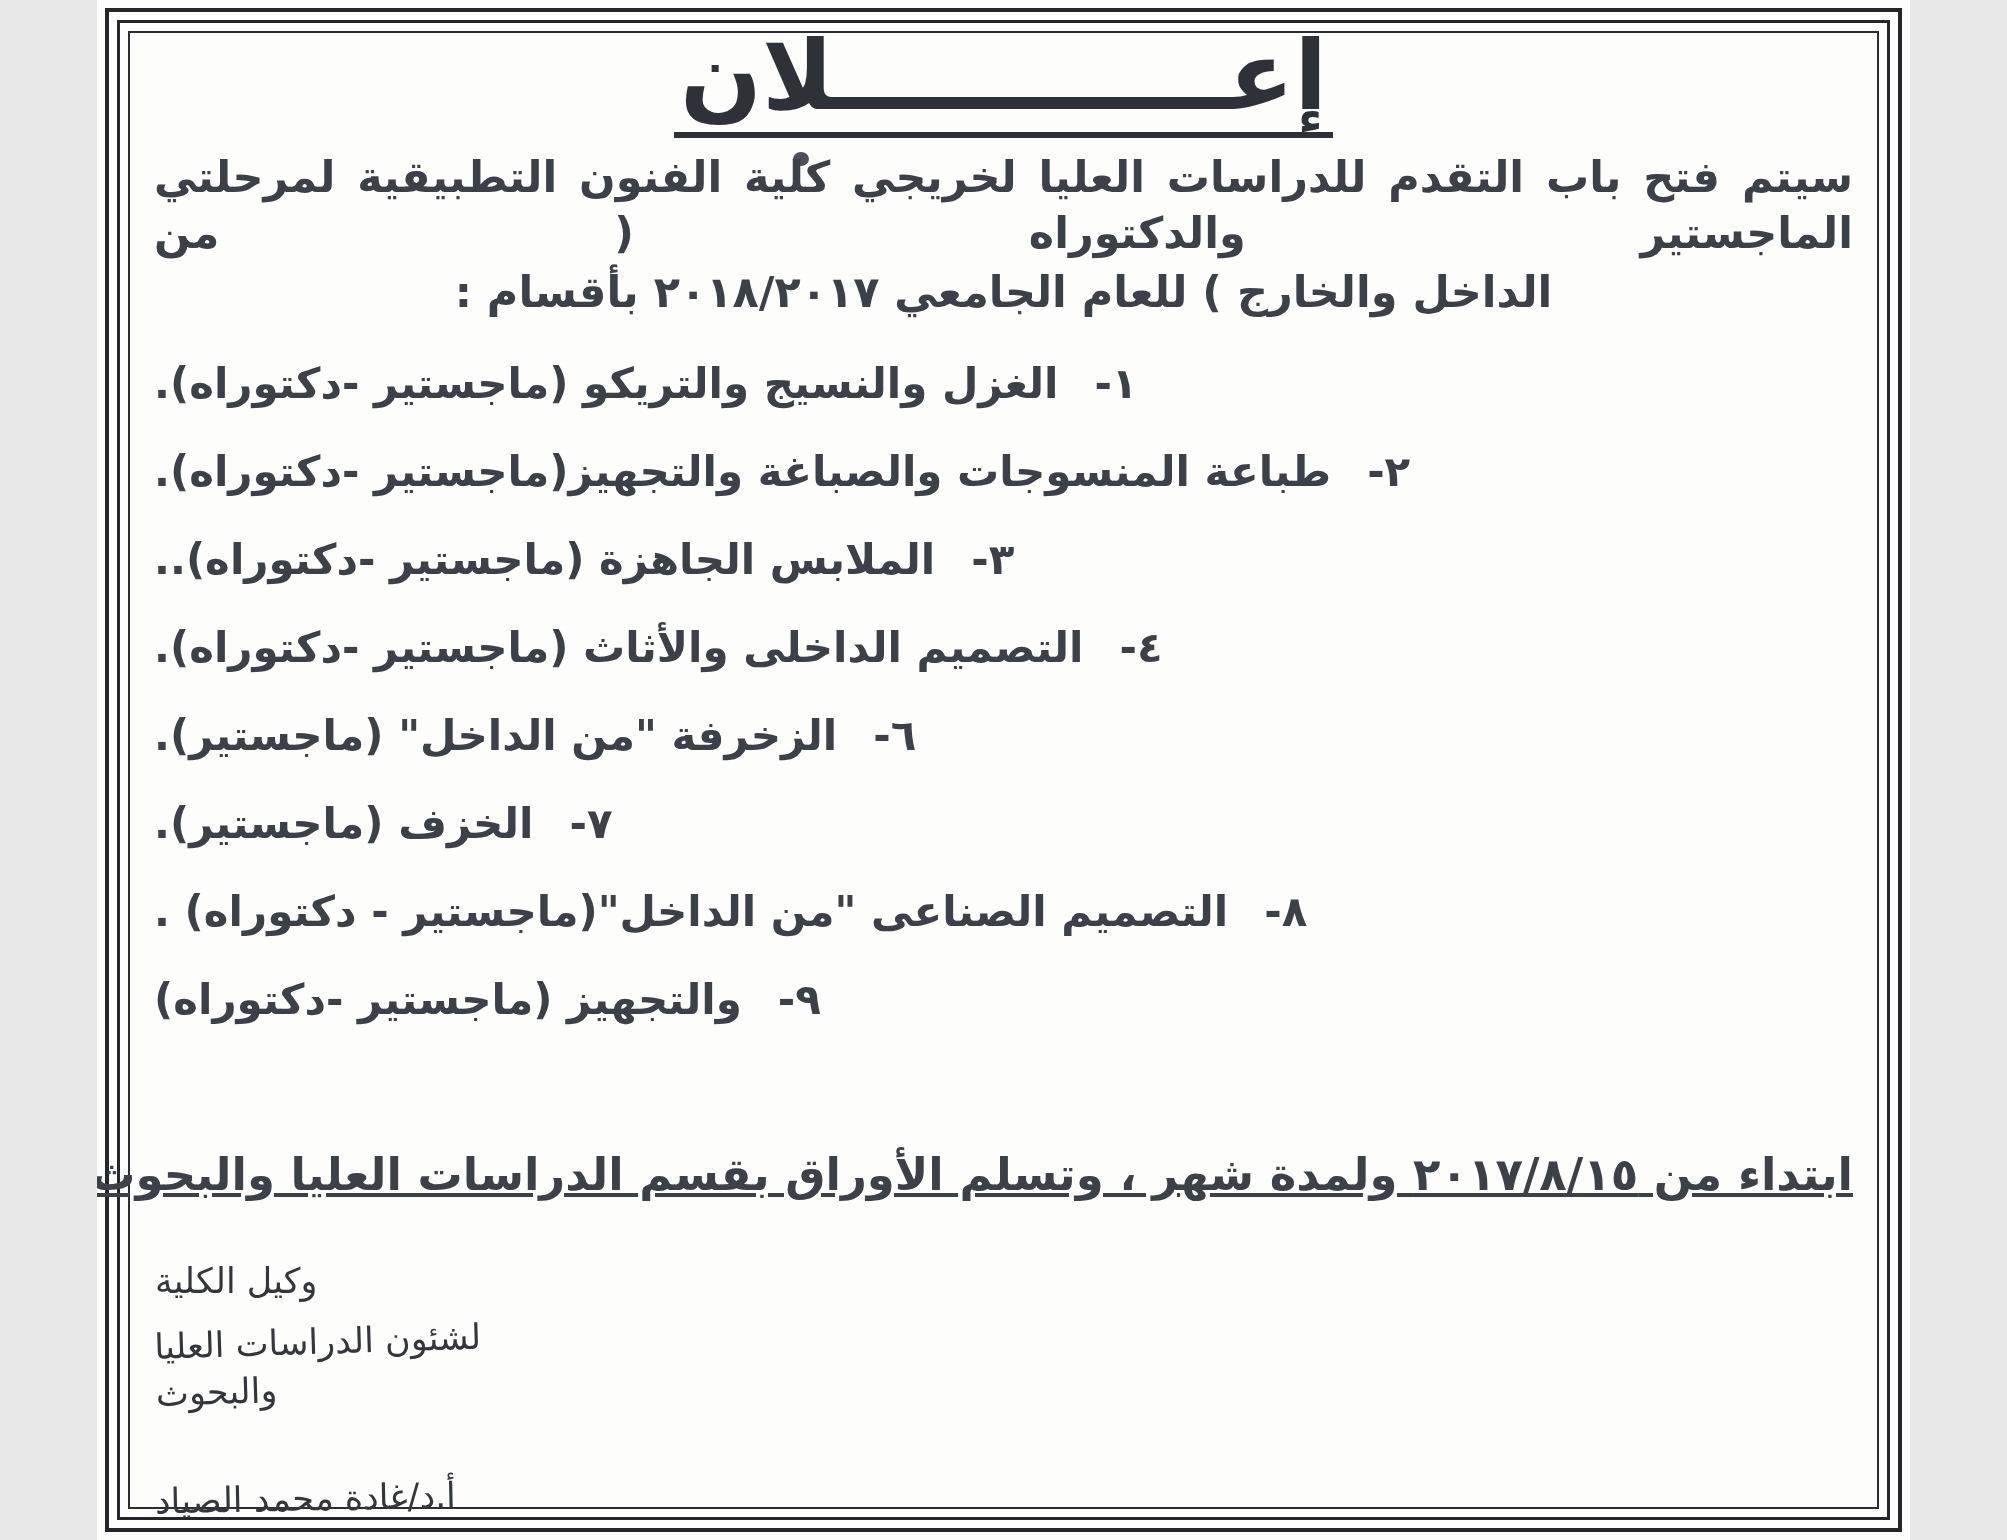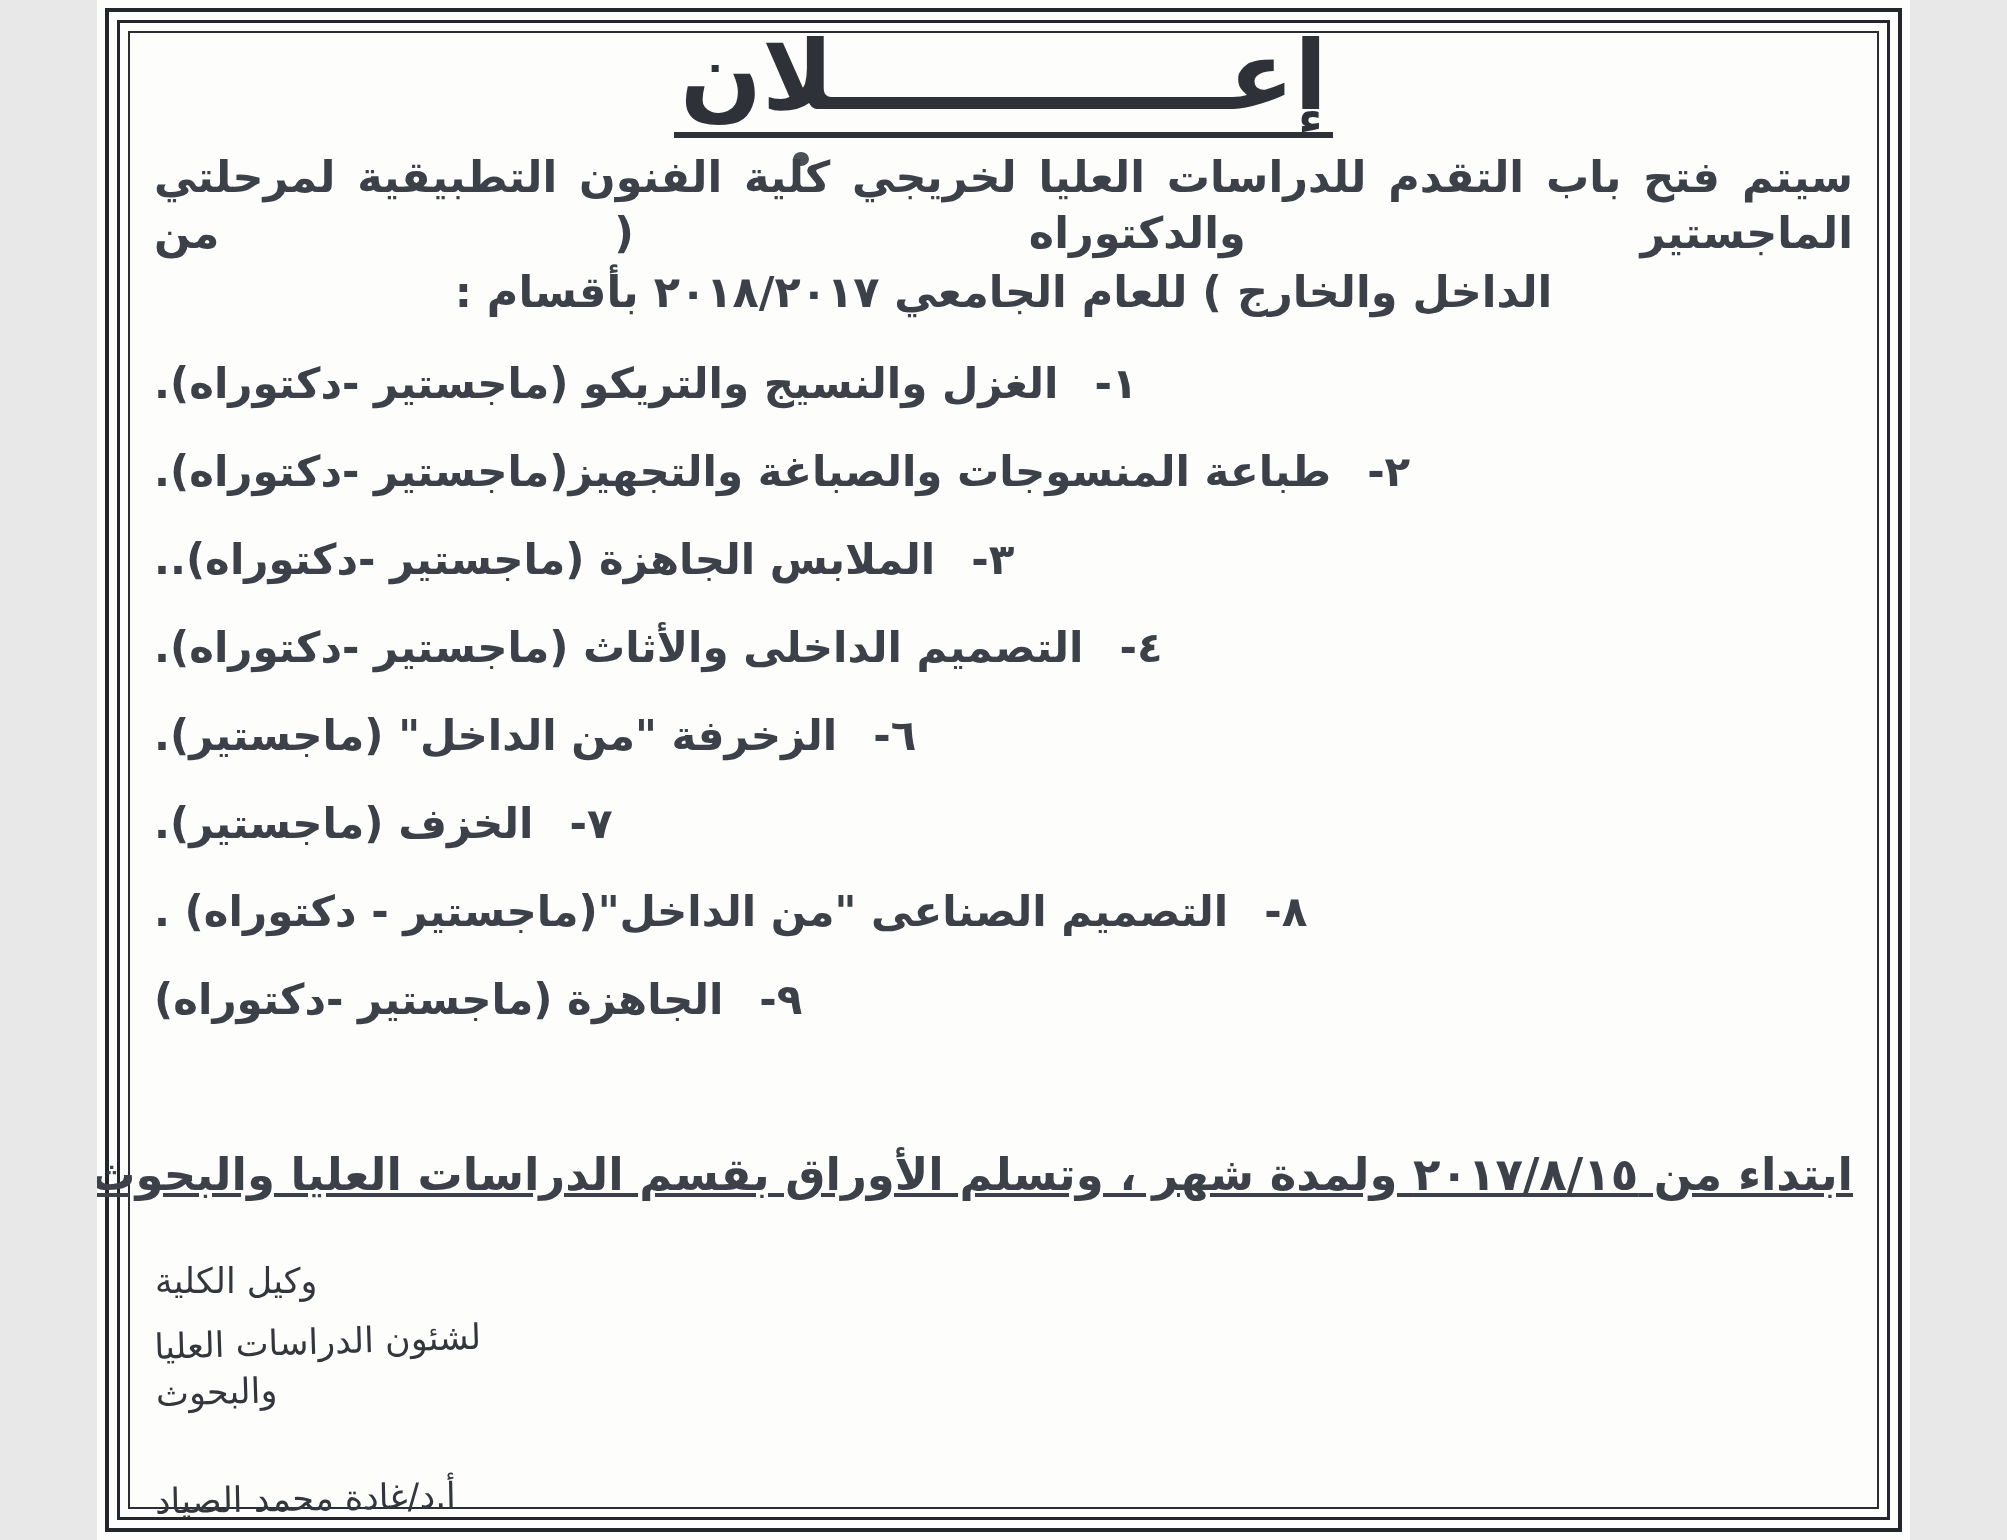--- a/index.html
+++ b/index.html
@@ -143,21 +143,21 @@
     <li class="dept">
       <span class="dept-num">٦-</span><span class="dept-text">الزخرفة "من الداخل" (ماجستير).</span>
     </li>
     <li class="dept">
       <span class="dept-num">٧-</span><span class="dept-text">الخزف (ماجستير).</span>
     </li>
     <li class="dept">
       <span class="dept-num">٨-</span><span class="dept-text">التصميم الصناعى "من الداخل"(ماجستير - دكتوراه) .</span>
     </li>
     <li class="dept">
-      <span class="dept-num">٩-</span><span class="dept-text">الجاهزة (ماجستير -دكتوراه)</span>
+      <span class="dept-num">٩-</span><span class="dept-text">والتجهيز (ماجستير -دكتوراه)</span>
     </li>
   </ol>
 
   <p class="closing">ابتداء من ٢٠١٧/٨/١٥ ولمدة شهر ، وتسلم الأوراق بقسم الدراسات العليا والبحوث بالكلية .</p>
 
   <div class="signature">
     <div class="sig-role-1">وكيل الكلية</div>
     <div class="sig-role-2">لشئون الدراسات العليا والبحوث</div>
     <div class="sig-name">أ.د/غادة محمد الصياد</div>
   </div>

